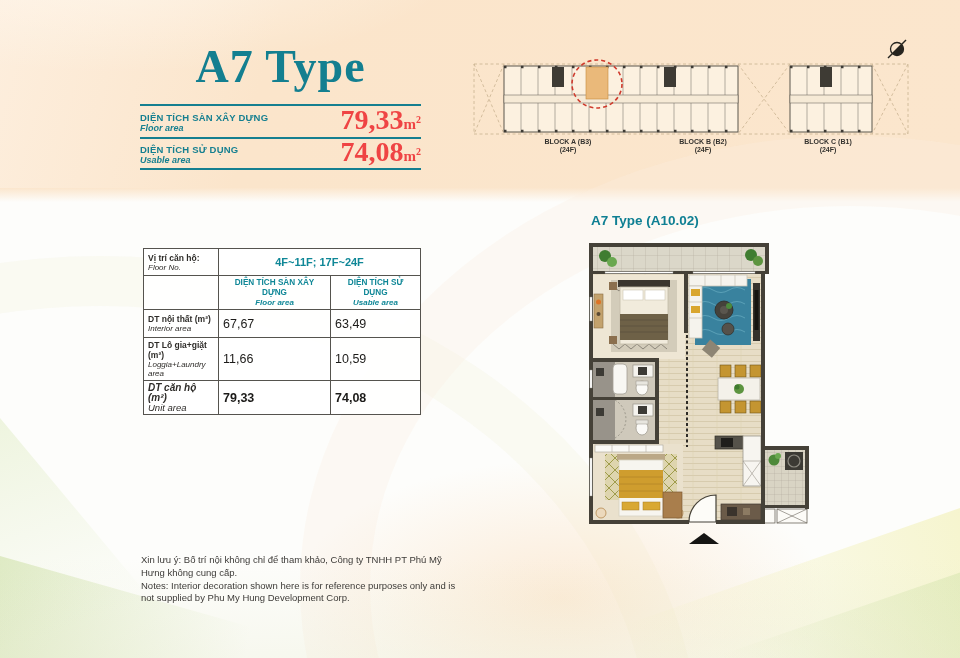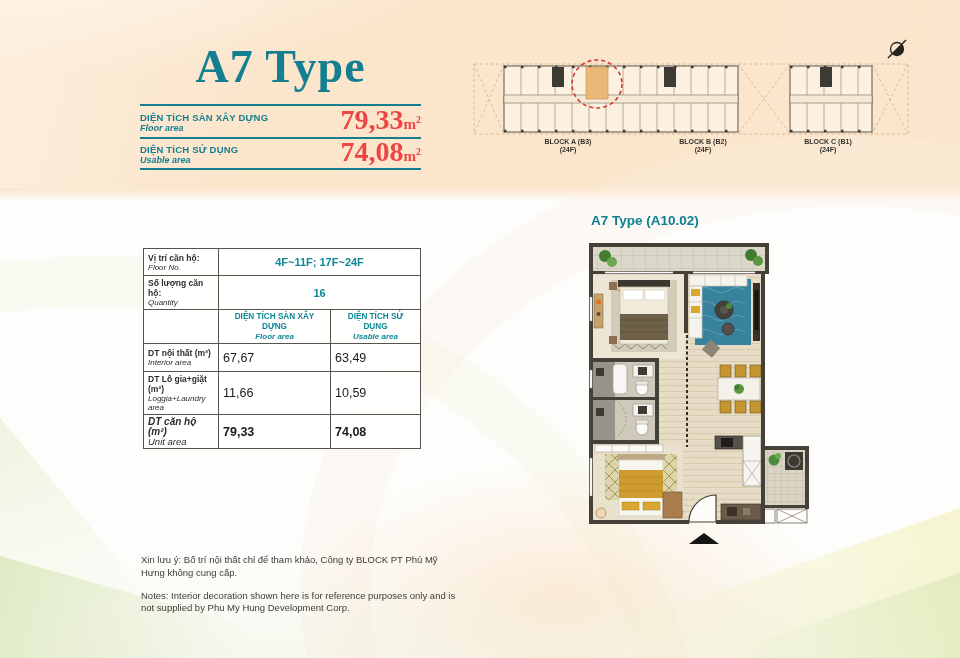--- a/index.html
+++ b/index.html
@@ -79,21 +79,21 @@
   tr.r4 { height:30px; } tr.r5 { height:28px; } tr.r6 { height:26px; } tr.r7 { height:30px; }
 
   
   .plan-title { position:absolute; left:591px; top:17px; font-size:13.5px; font-weight:bold;
     color:#0e7f93; z-index:3; }
   .floorplan-wrap { position:absolute; left:585px; top:46px; width:235px; height:306px; z-index:3; }
 
   
   .notes { position:absolute; left:141px; top:358px; width:322px; font-size:9.5px;
     color:#3d3b38; line-height:1.35; z-index:3; }
-  .notes p + p { margin-top:10px; }
+  .notes p + p { }
 </style>
 </head>
 <body>
 
 <div class="page">
 
   <div class="top-band"></div>
   <div class="band-fade"></div>
 
   <h1 class="main-title">A7 Type</h1>
@@ -189,27 +189,20 @@
           <col style="width:112px">
           <col style="width:90px">
         </colgroup>
       <tbody>
       <tr class="r2">
         <td class="c1">
               <div class="lv">Vị trí căn hộ:</div>
             <div class="le">Floor No.</div>
             </td>
         <td class="val" colspan="2">4F~11F; 17F~24F</td>
-      </tr>
-      <tr class="r3">
-        <td class="c1">
-              <div class="lv">Số lượng căn hộ:</div>
-            <div class="le">Quantity</div>
-            </td>
-        <td class="val" colspan="2">16</td>
       </tr>
       <tr class="r4">
         <td class="c1"></td>
         <td class="hdr">
           <div class="hv">DIỆN TÍCH SÀN XÂY DỰNG</div>
           <div class="he">Floor area</div>
             </td>
         <td class="hdr">
           <div class="hv">DIỆN TÍCH SỬ DỤNG</div>
           <div class="he">Usable area</div>
@@ -410,17 +403,17 @@
 
         <g>
           <path d="M104,280 A27,27 0 0 1 131,253 L131,280 Z" fill="#fdfcf8" stroke="#454138" stroke-width="1.2"></path>
         </g>
 
         <polygon points="104,302 134,302 119,291" fill="#151513"></polygon>
       </svg>
     </div>
 
     <div class="notes">
-      <p>Xin lưu ý: Bố trí nội thất chỉ để tham khảo, Công ty BLOCK PT Phú Mỹ Hưng không cung cấp.</p>
+      <p>Xin lưu ý: Bố trí nội không chỉ để tham khảo, Công ty TNHH PT Phú Mỹ Hưng không cung cấp.</p>
       <p>Notes: Interior decoration shown here is for reference purposes only and is not supplied by Phu My Hung Development Corp.</p>
     </div>
   </div>
 </div>
 
 </body></html>

